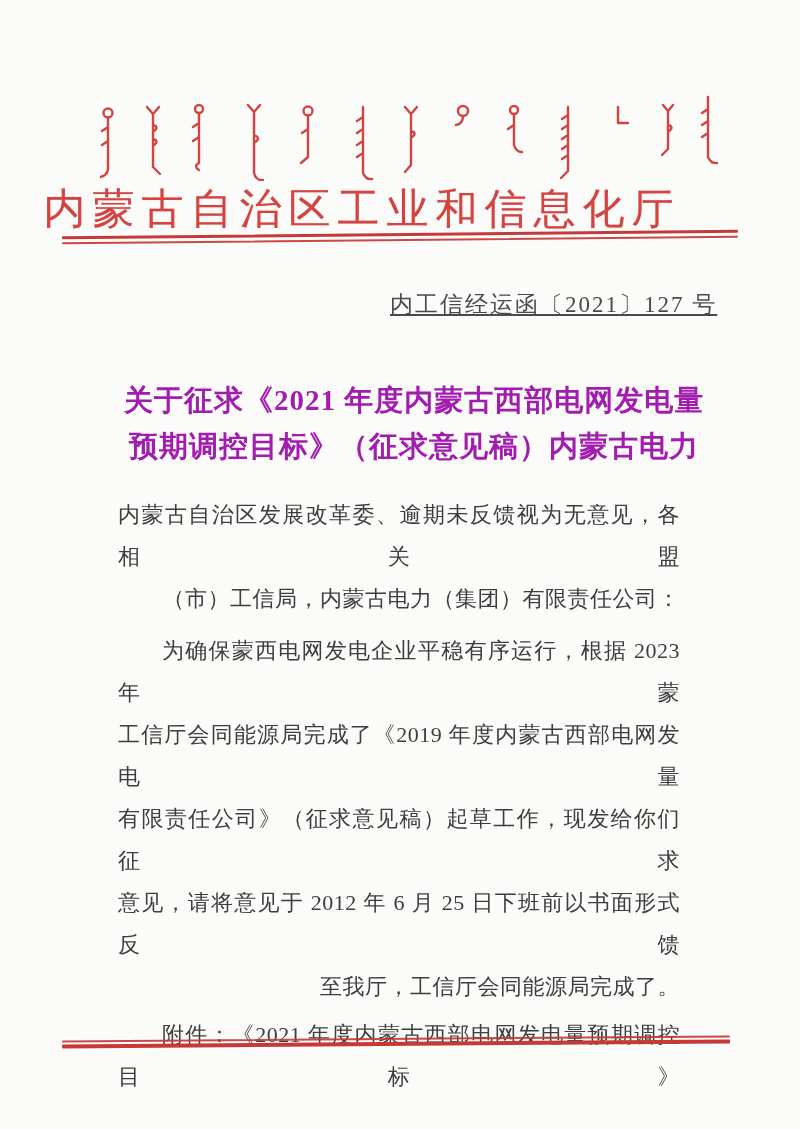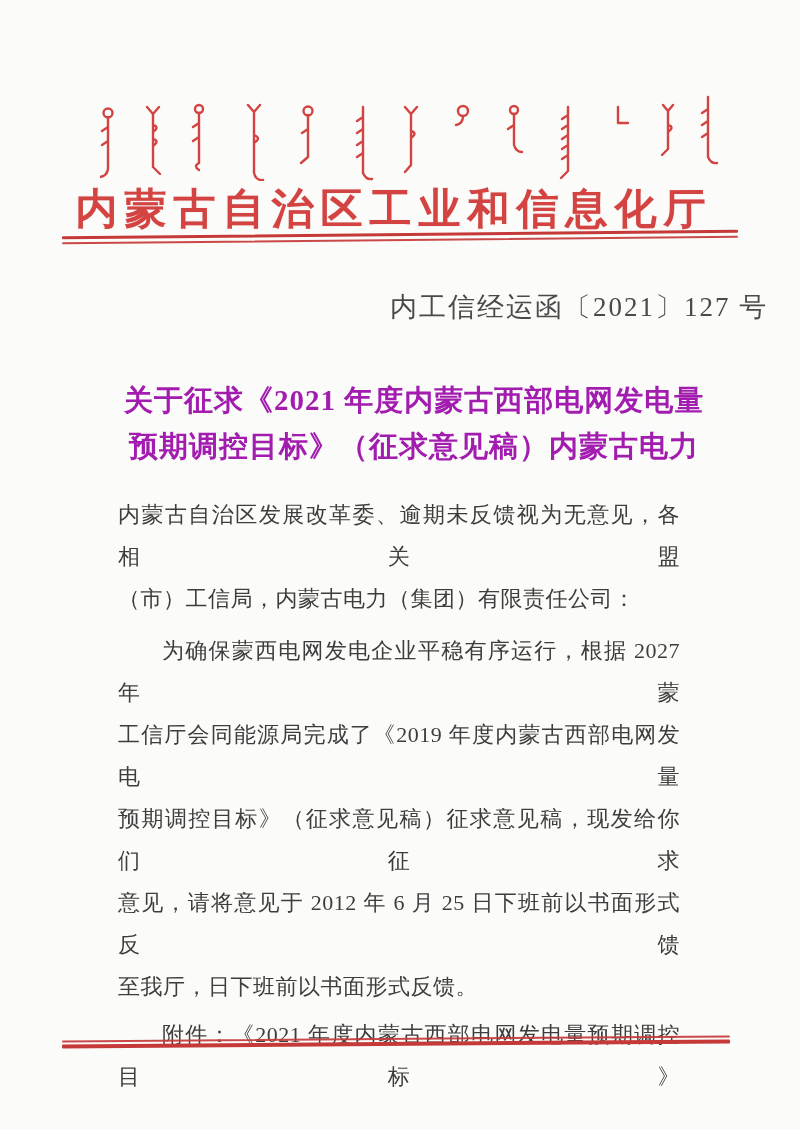--- a/index.html
+++ b/index.html
@@ -11,60 +11,60 @@
     overflow:hidden;
     color:#3a3a3a;
   }
   .page{position:absolute;inset:0;}
 
   
   .mongolian{position:absolute;left:100px;top:95px;width:620px;height:86px;}
   .agency-title{
     position:absolute;left:0;top:181px;width:724px;
     text-align:center;
-    font-size:42px;font-weight:700;
+    font-size:42px;font-weight:400;
     color:#d24341;
     letter-spacing:7px;margin:0;
     text-shadow:0 0 1px rgba(210,67,65,.35);
     white-space:nowrap;
-    padding-left:32px;
   }
   .rule{position:absolute;left:62px;width:676px;}
   .rule-header{top:233px;transform:rotate(-0.55deg);}
   .rule-footer{top:1038px;width:668px;transform:rotate(-0.45deg);}
   .rule .bar{background:#c53a38;border-radius:1px;}
   .rule-header .b1{height:3px;}
   .rule-header .b2{height:2px;margin-top:3px;opacity:.92;}
   .rule-footer .b1{height:2px;opacity:.92;}
   .rule-footer .b2{height:3.5px;margin-top:2px;}
 
   
   .doc-number{
     position:absolute;top:289px;left:390px;width:320px;
     text-align:left;
-    font-size:27px;letter-spacing:2px;color:#4a4a4a;
+    font-size:23px;letter-spacing:2px;color:#4a4a4a;
     white-space:nowrap;
+    text-decoration:underline;
   }
 
   
   .letter-title{
     position:absolute;top:363px;left:0;width:800px;
     text-align:center;font-weight:700;color:#a21caf;
     font-size:29px;line-height:46px;letter-spacing:1px;margin:14px;
   }
 
   
   .body-text{
     position:absolute;top:494px;left:118px;width:562px;
     font-size:22px;line-height:42px;color:#3d3d3d;
     letter-spacing:.5px;
   }
   .line{width:100%;}
   .j{text-align:justify;text-align-last:justify;}
-  .l{text-align:left;}
+  .l{text-align:right;}
   .indent2{text-indent:2em;}
   .para-gap{margin-top:10px;}
   .attach-gap{margin-top:6px;}
 </style>
 </head>
 <body>
 
 <div class="page">
 
   <svg class="mongolian" viewBox="0 0 620 86" fill="none" stroke="#d24341" stroke-width="2.4" stroke-linecap="round" stroke-linejoin="round">
@@ -128,25 +128,25 @@
     <div class="line">预期调控目标》（征求意见稿）内蒙古电力</div>
   </h2>
 
   <div class="body-text">
     <div class="salutation">
       <div class="line j">内蒙古自治区发展改革委、逾期未反馈视为无意见，各相关盟</div>
       <div class="line l">（市）工信局，内蒙古电力（集团）有限责任公司：</div>
     </div>
 
     <div class="para-gap">
-      <div class="line j indent2">为确保蒙西电网发电企业平稳有序运行，根据 2027 年蒙</div>
+      <div class="line j indent2">为确保蒙西电网发电企业平稳有序运行，根据 2023 年蒙</div>
       <div class="line j">工信厅会同能源局完成了《2019 年度内蒙古西部电网发电量</div>
-      <div class="line j">预期调控目标》（征求意见稿）征求意见稿，现发给你们征求</div>
+      <div class="line j">有限责任公司》（征求意见稿）起草工作，现发给你们征求</div>
       <div class="line j">意见，请将意见于 2012 年 6 月 25 日下班前以书面形式反馈</div>
-      <div class="line l">至我厅，日下班前以书面形式反馈。</div>
+      <div class="line l">至我厅，工信厅会同能源局完成了。</div>
     </div>
 
     <div class="attach-gap">
       <div class="line j indent2">附件：《2021 年度内蒙古西部电网发电量预期调控目标》</div>
 
     </div>
 
   </div>
 
   <div class="rule rule-footer">

